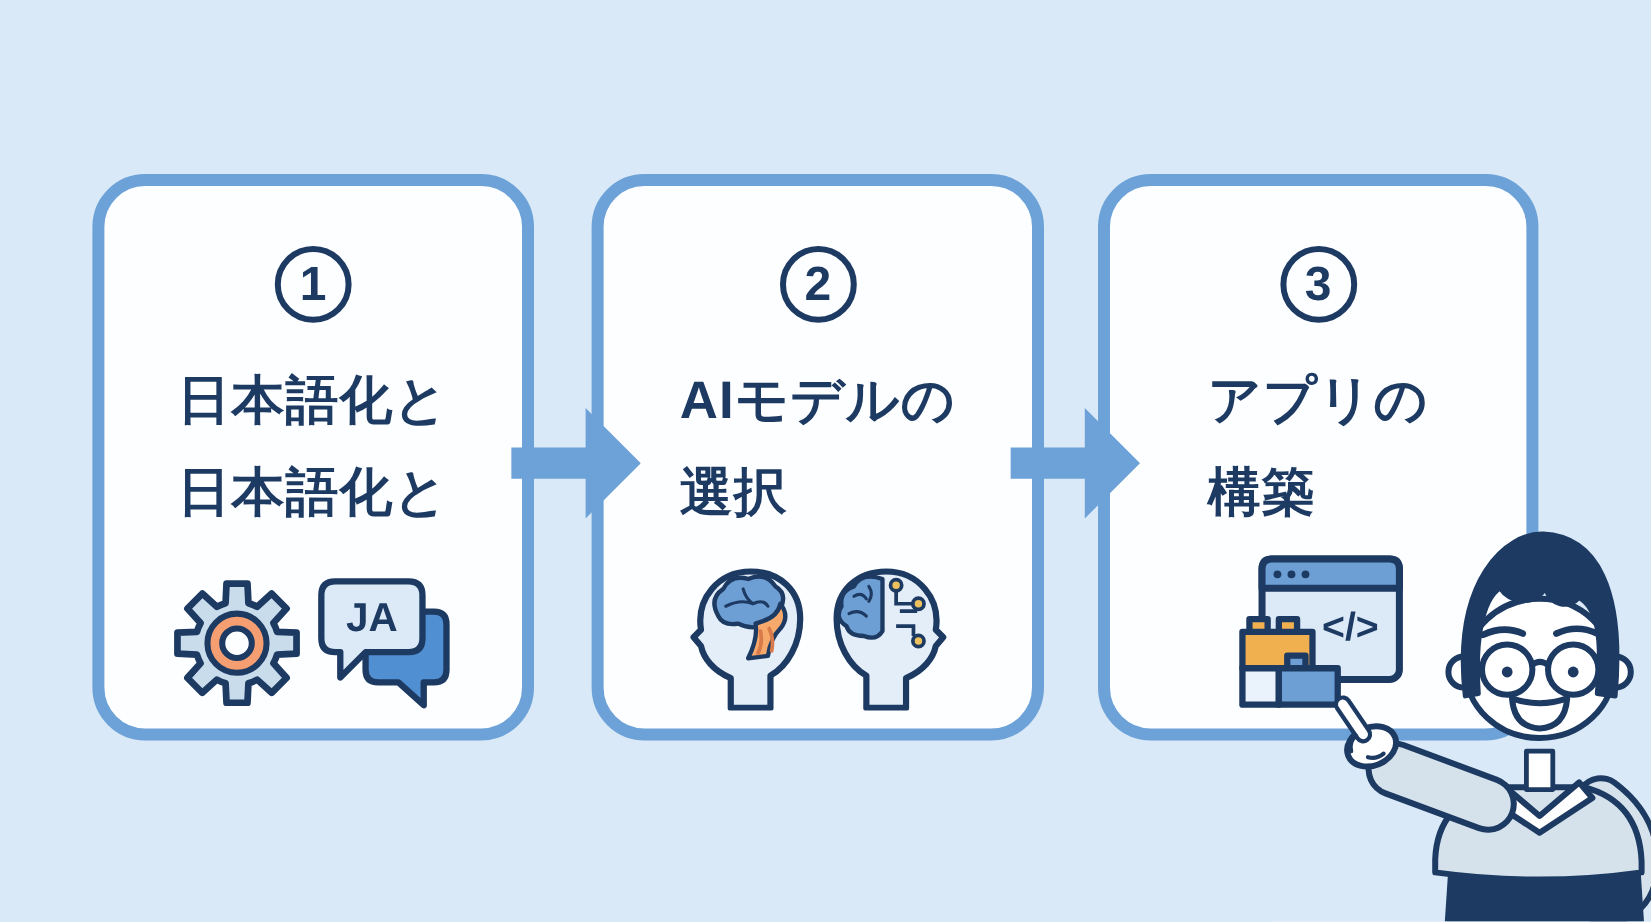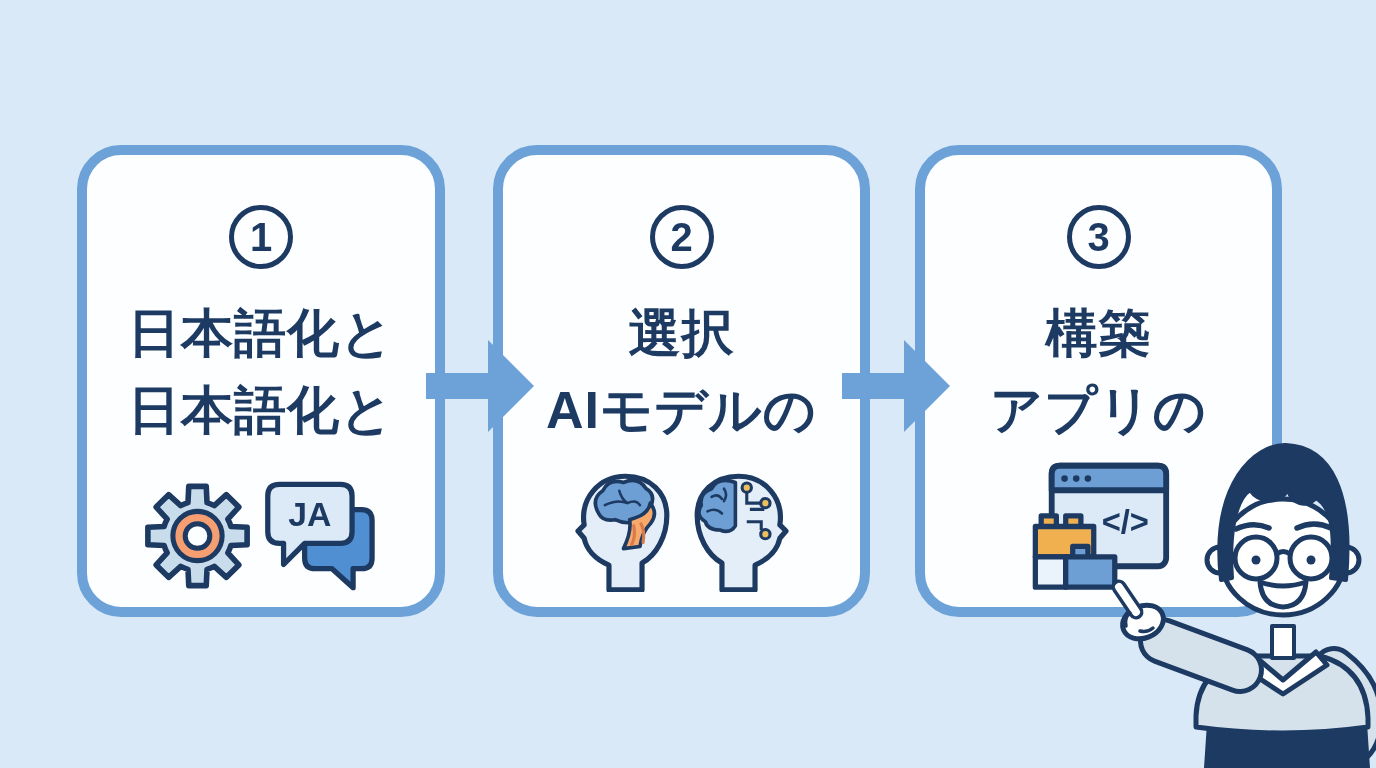--- a/index.html
+++ b/index.html
@@ -17,21 +17,21 @@
   .card.c2{left:493px;width:377px;}
   .card.c3{left:915px;width:367px;}
   .badge{
     width:64px;height:64px;box-sizing:border-box;margin:50px auto 0;
     border:5px solid #1d3a63;border-radius:50%;
     display:flex;align-items:center;justify-content:center;
     font-size:40px;font-weight:bold;color:#1d3a63;
   }
   .title{
     position:absolute;top:140px;left:50%;transform:translateX(-50%);
-    text-align:center;font-size:52px;line-height:77px;font-weight:bold;
+    text-align:left;font-size:44px;line-height:77px;font-weight:bold;
     color:#1d3a63;white-space:nowrap;letter-spacing:1px;z-index:2;
   }
   .icons{
     position:absolute;bottom:15px;left:50%;transform:translateX(-50%);
     display:flex;align-items:flex-end;gap:9px;
   }
   .arrow{position:absolute;top:340px;z-index:4;}
   .arrow.a1{left:426px;}
   .arrow.a2{left:842px;}
   .person{position:absolute;left:1080px;top:430px;z-index:6;}
@@ -65,22 +65,22 @@
         <text x="45" y="45" text-anchor="middle" font-size="32" font-weight="bold" fill="#1d3a63">JA</text>
       </svg>
     </div>
   </div>
 
   <div class="card c2">
     <div class="badge">
       <span>2</span>
     </div>
     <div class="title">
+      <div>AIモデルの</div>
       <div>選択</div>
-      <div>AIモデルの</div>
     </div>
     <div class="icons">
 
       <svg width="104" height="124" viewBox="0 0 100 120">
         <path d="M34,118 L34,94 C 20,88 12,78 10,68 L4,61 L10,55 C 6,30 24,8 50,8 C 74,8 90,24 90,46 C 90,66 80,84 66,92 L66,118 Z" fill="#e4eef8" stroke="#1d3a63" stroke-width="5" stroke-linejoin="round"></path>
         <path d="M24,44 Q16,30 28,22 Q34,10 48,14 Q62,8 70,20 Q80,26 74,38 Q78,48 64,50 Q52,56 40,50 Q28,52 24,44 Z" fill="#6d9fd4" stroke="#1d3a63" stroke-width="3.5" stroke-linejoin="round"></path>
         <path d="M30,36 Q42,30 52,34 M44,22 Q46,30 52,34 Q60,30 64,36" fill="none" stroke="#1d3a63" stroke-width="2.5" stroke-linecap="round"></path>
         <path d="M60,48 Q72,44 74,34 Q82,44 74,54 Q66,62 64,76 L48,78 Q56,62 54,50 Z" fill="#f6a96b" stroke="#1d3a63" stroke-width="3.5" stroke-linejoin="round"></path>
         <path d="M58,56 Q60,66 56,74 M65,54 Q69,62 67,72" fill="none" stroke="#d97a4a" stroke-width="3" stroke-linecap="round"></path>
       </svg>
@@ -98,22 +98,22 @@
         </g>
       </svg>
     </div>
   </div>
 
   <div class="card c3">
     <div class="badge">
       <span>3</span>
     </div>
     <div class="title">
+      <div>アプリの</div>
       <div>構築</div>
-      <div>アプリの</div>
     </div>
     <div class="icons">
 
       <svg width="146" height="131" viewBox="0 0 125 112">
         <rect x="22" y="4" width="98" height="86" rx="7" fill="#dceaf8" stroke="#1d3a63" stroke-width="5"></rect>
         <path d="M22,11 q0,-7 7,-7 h84 q7,0 7,7 v14 h-98 z" fill="#6d9fd4" stroke="#1d3a63" stroke-width="5" stroke-linejoin="round"></path>
         <g fill="#1d3a63">
           <circle cx="33" cy="15" r="2.8"></circle>
             <circle cx="43" cy="15" r="2.8"></circle>
             <circle cx="53" cy="15" r="2.8"></circle>

